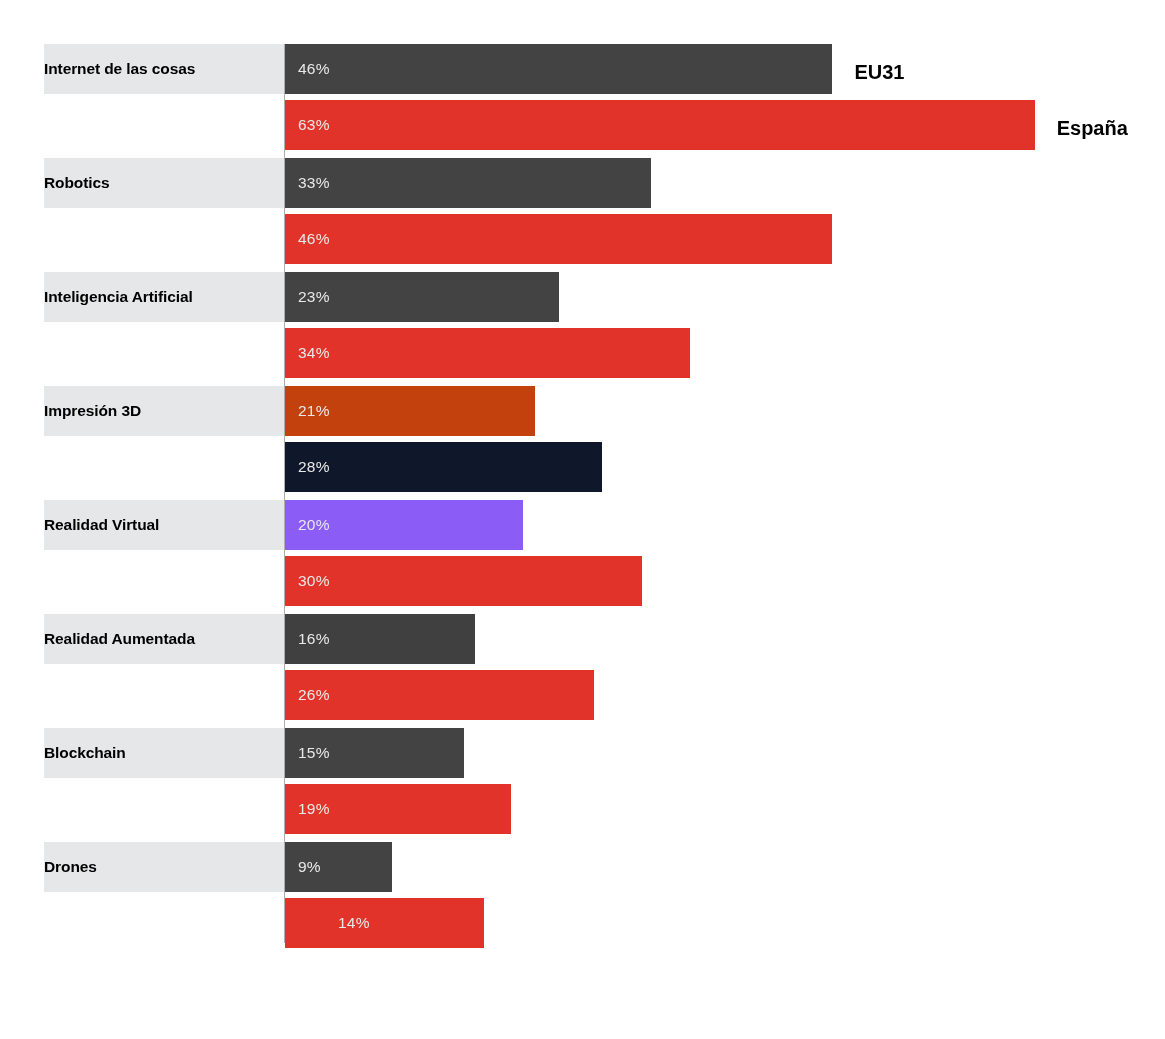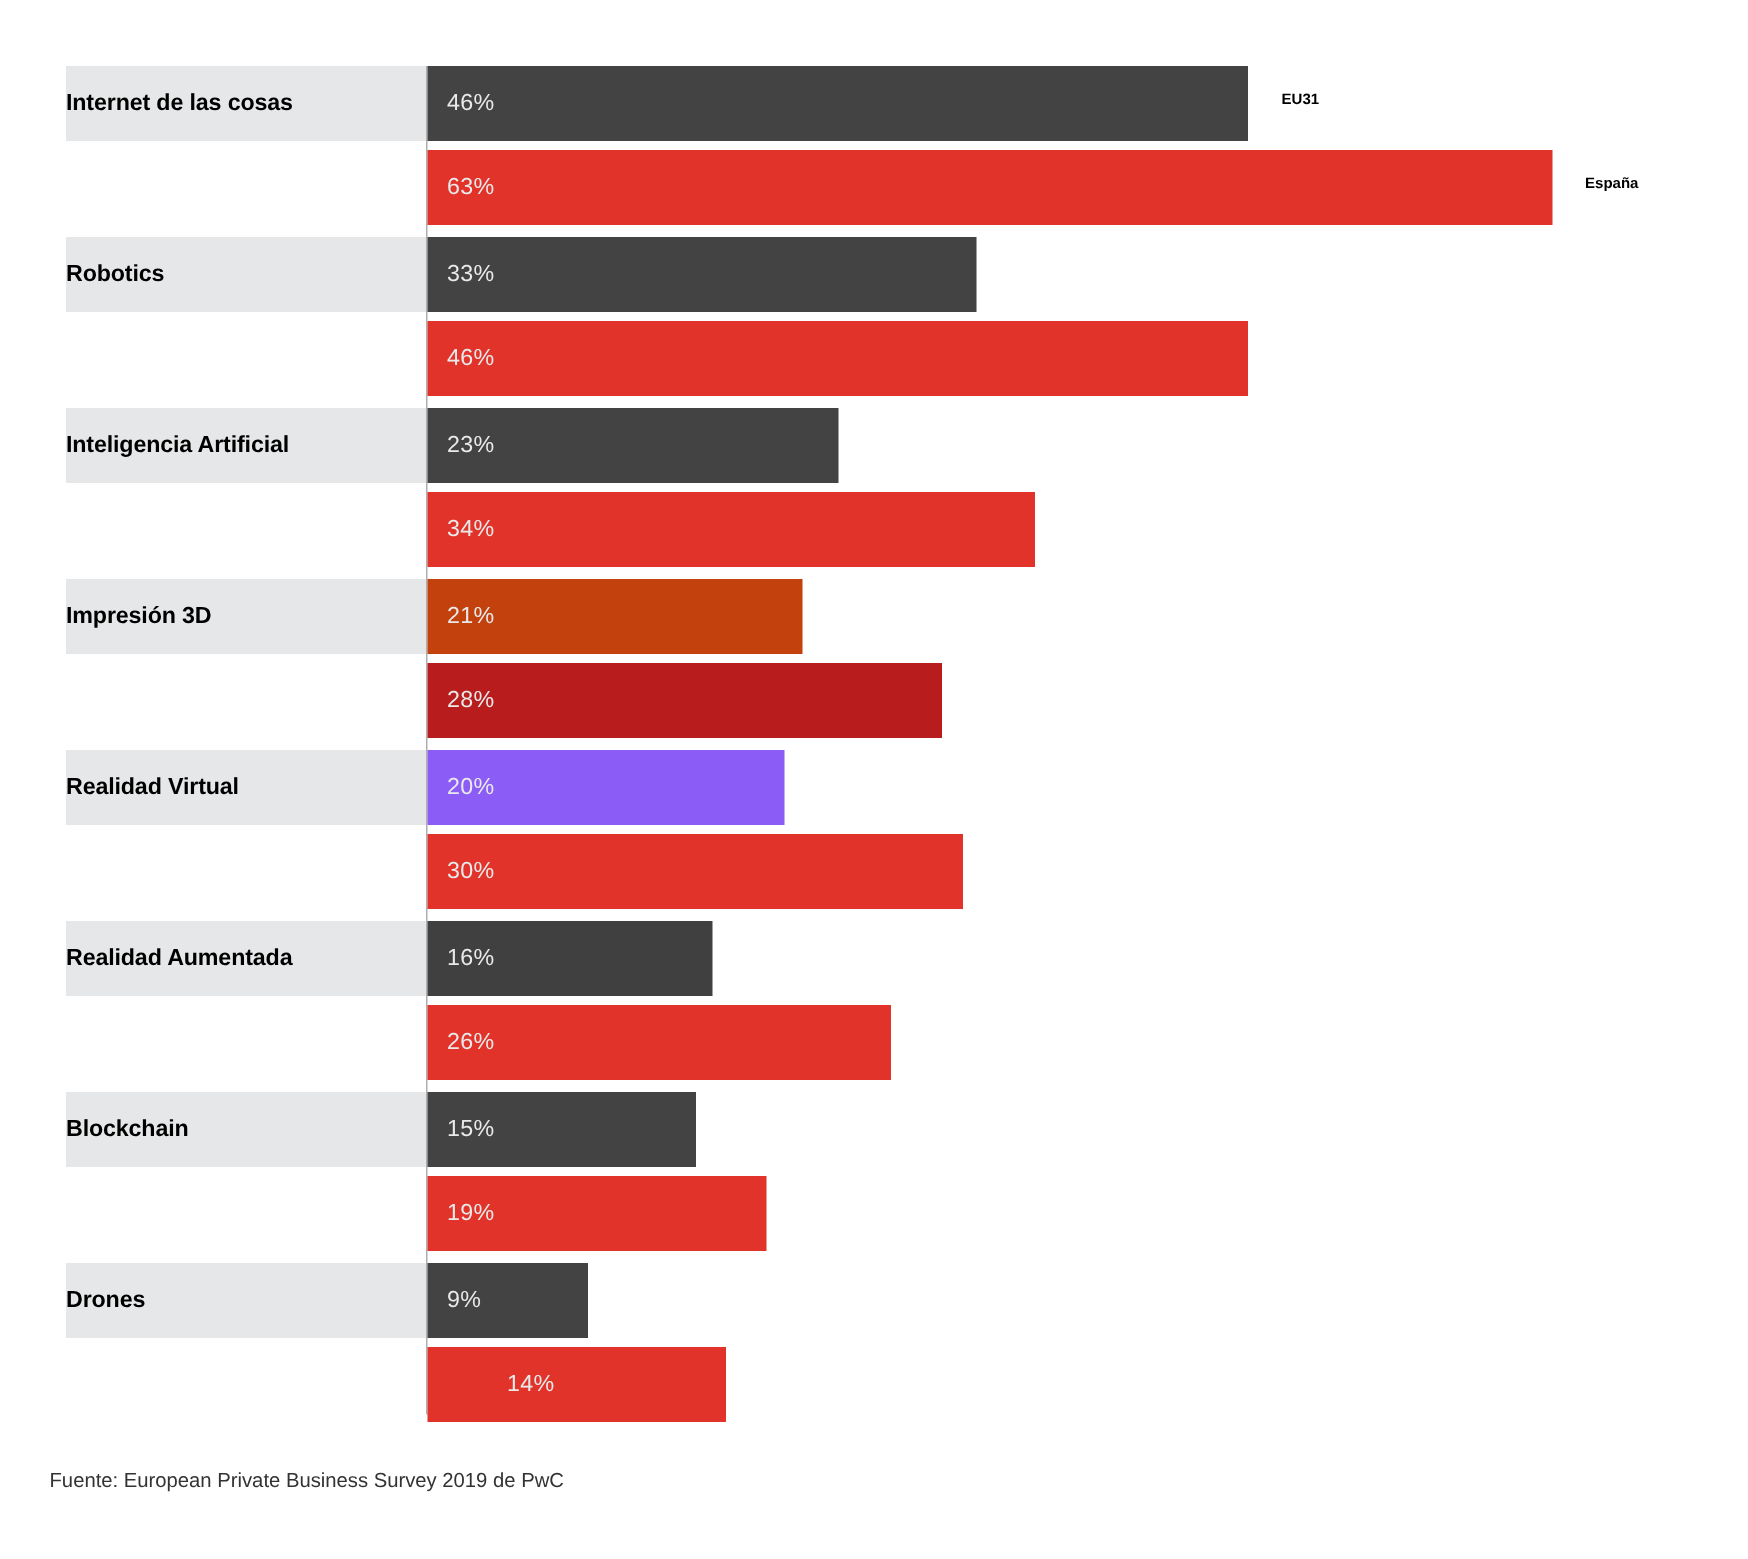--- a/index.html
+++ b/index.html
@@ -84,21 +84,21 @@
   .bar-value {
     font-size: 15.5px;
     color: #e9e9e9;
     padding-left: 13px;
     white-space: nowrap;
     letter-spacing: 0.2px;
   }
 
   .legend-label {
     position: absolute;
-    font-size: 10px;
+    font-size: 20px;
     font-weight: bold;
     color: #000000;
     white-space: nowrap;
   }
 
   .source {
     position: absolute;
     left: 33px;
     top: 979px;
     font-size: 13.5px;
@@ -147,21 +147,21 @@
           <span class="bar-value">34%</span>
         </div>
       </div>
       <div class="group" style="top: 386px;">
         <div class="label-band">
           <span class="label-text">Impresión 3D</span>
         </div>
         <div class="bar eu" style="width: 249.9px; background: #c2410c;">
           <span class="bar-value">21%</span>
         </div>
-        <div class="bar es" style="width: 343px; background: #b91c1c;">
+        <div class="bar es" style="width: 317px; background: #0f172a;">
           <span class="bar-value">28%</span>
         </div>
       </div>
       <div class="group" style="top: 500px;">
         <div class="label-band">
           <span class="label-text">Realidad Virtual</span>
         </div>
         <div class="bar eu" style="width: 238px; background: #8b5cf6;">
           <span class="bar-value">20%</span>
         </div>
@@ -200,15 +200,14 @@
         </div>
         <div class="bar es" style="width: 199px; background: rgb(225, 51, 42); padding-left: 40px;">
           <span class="bar-value">14%</span>
         </div>
       </div>
     </div>
 
   <div class="legend-label" id="legend-eu" style="left: 854.4px; top: 61px;">EU31</div>
   <div class="legend-label" id="legend-es" style="left: 1056.7px; top: 117px;">España</div>
 
-  <div class="source">Fuente: European Private Business Survey 2019 de PwC</div>
 
 </div>
 
 </body></html>

